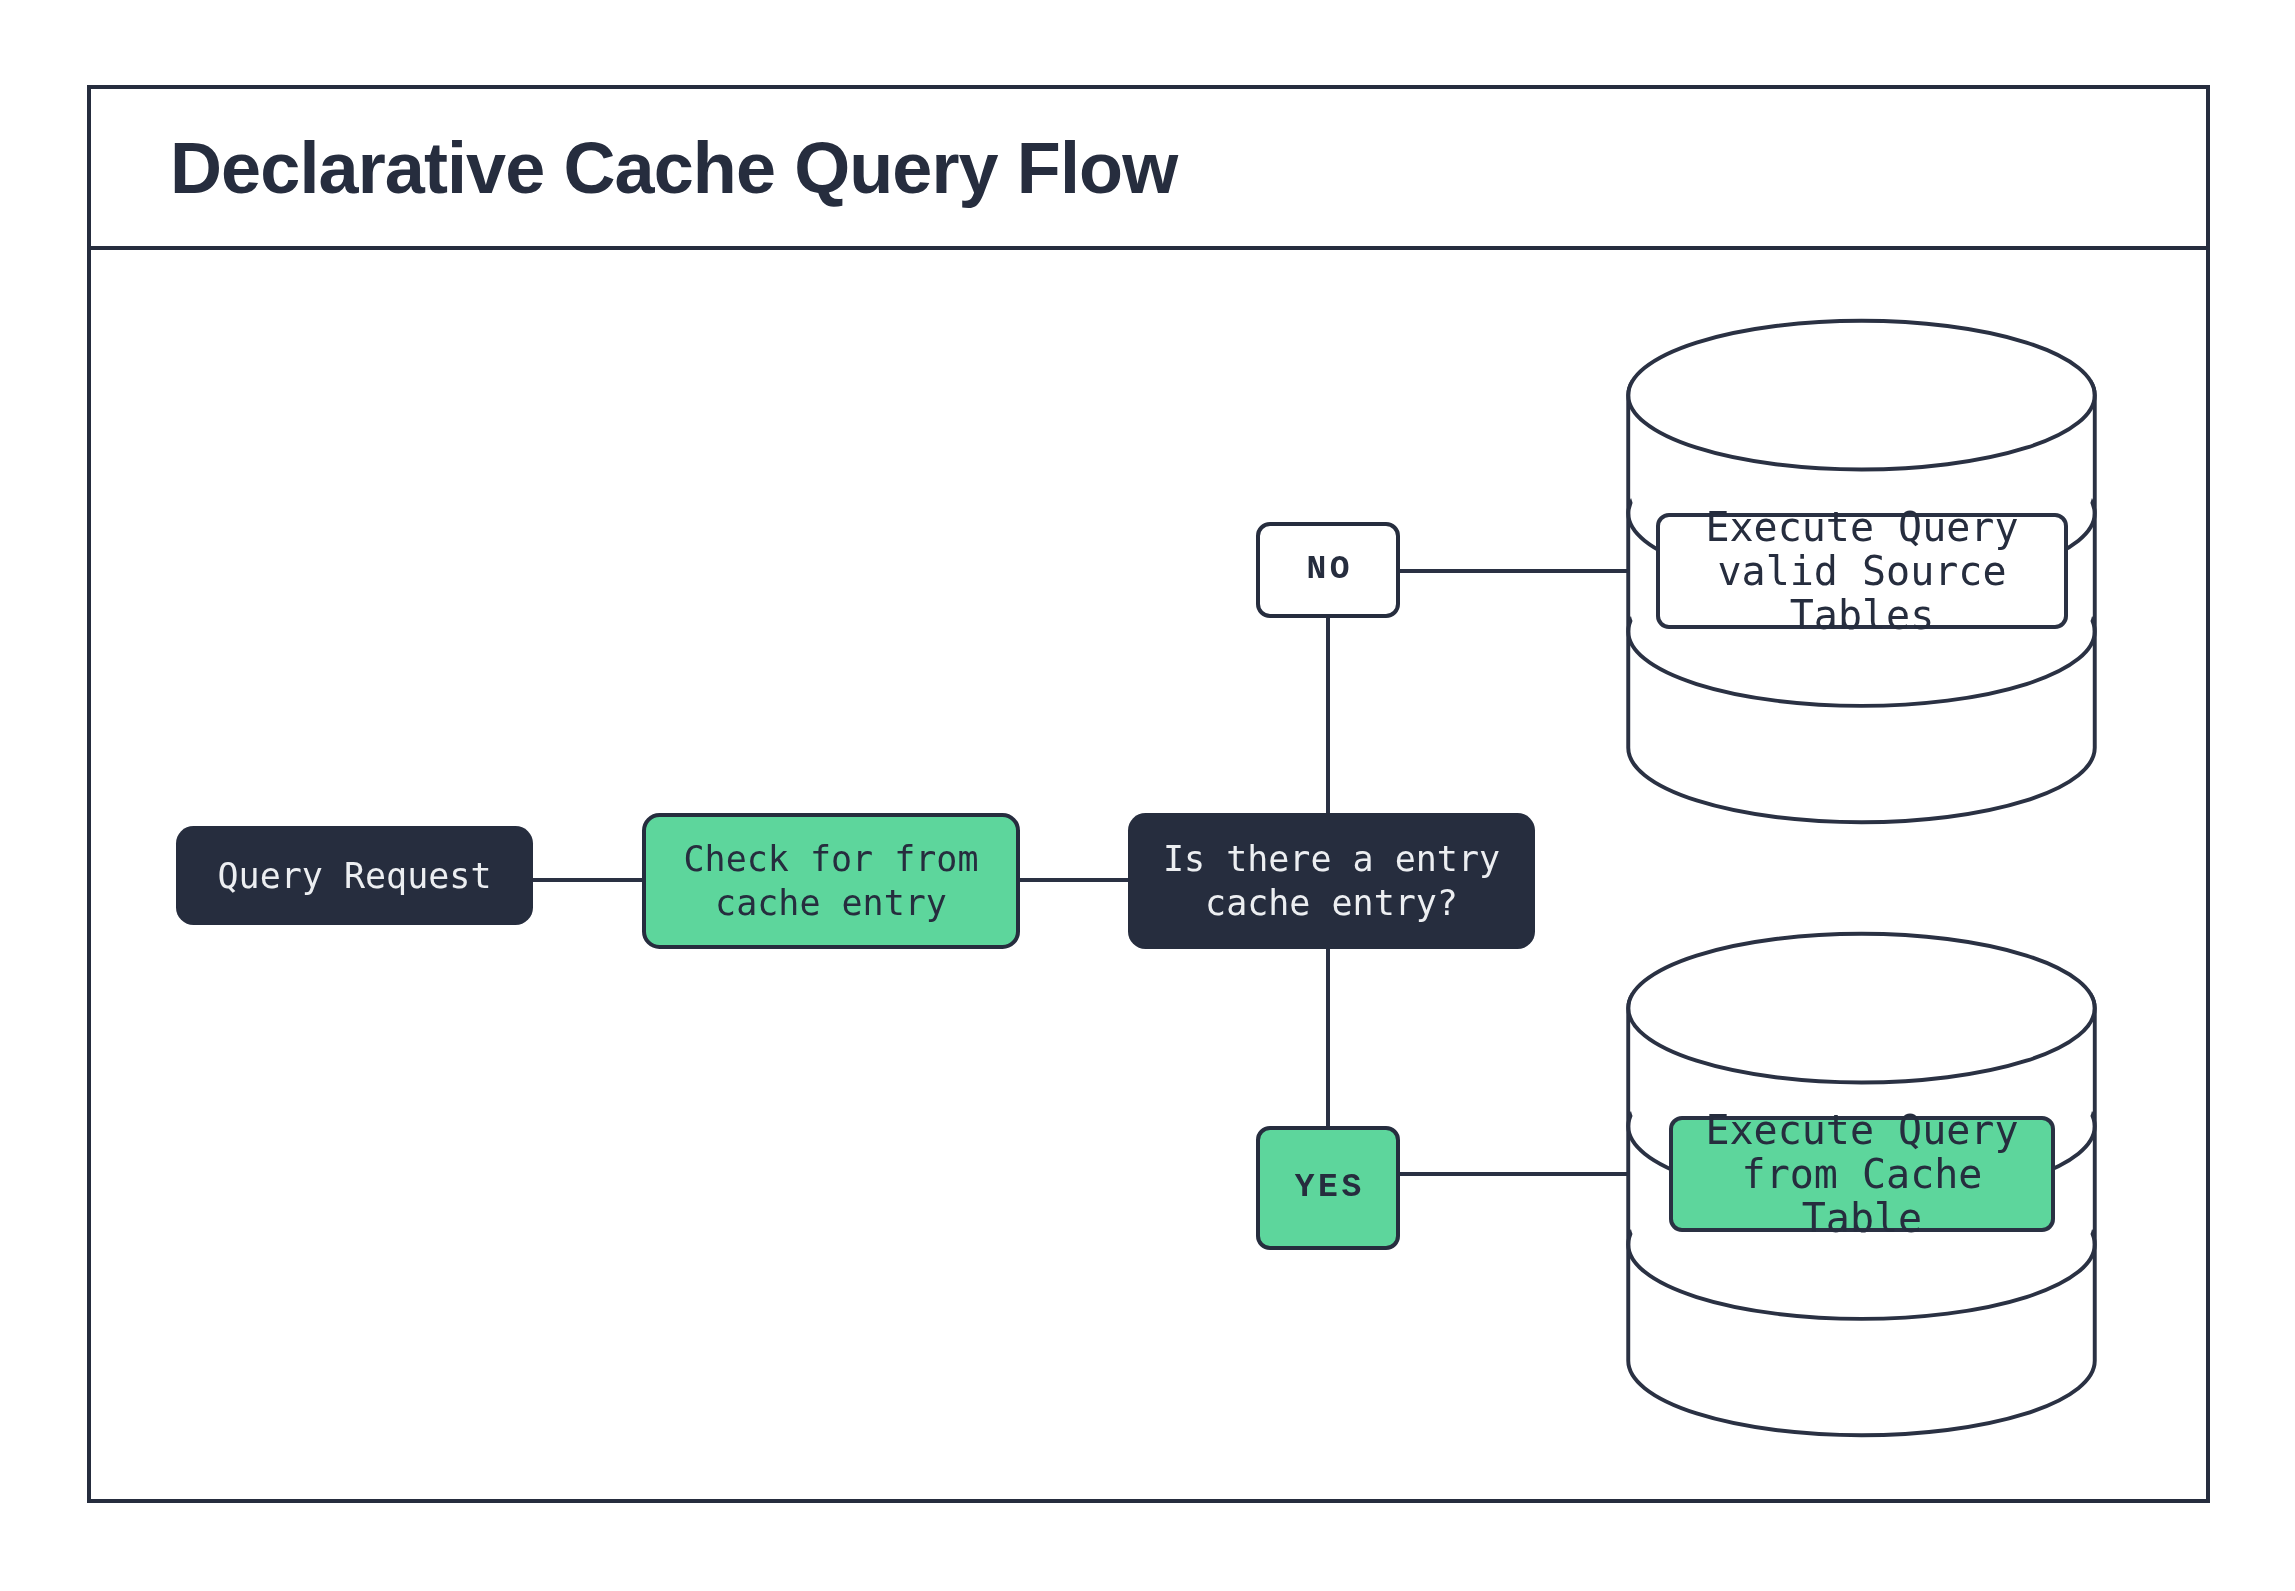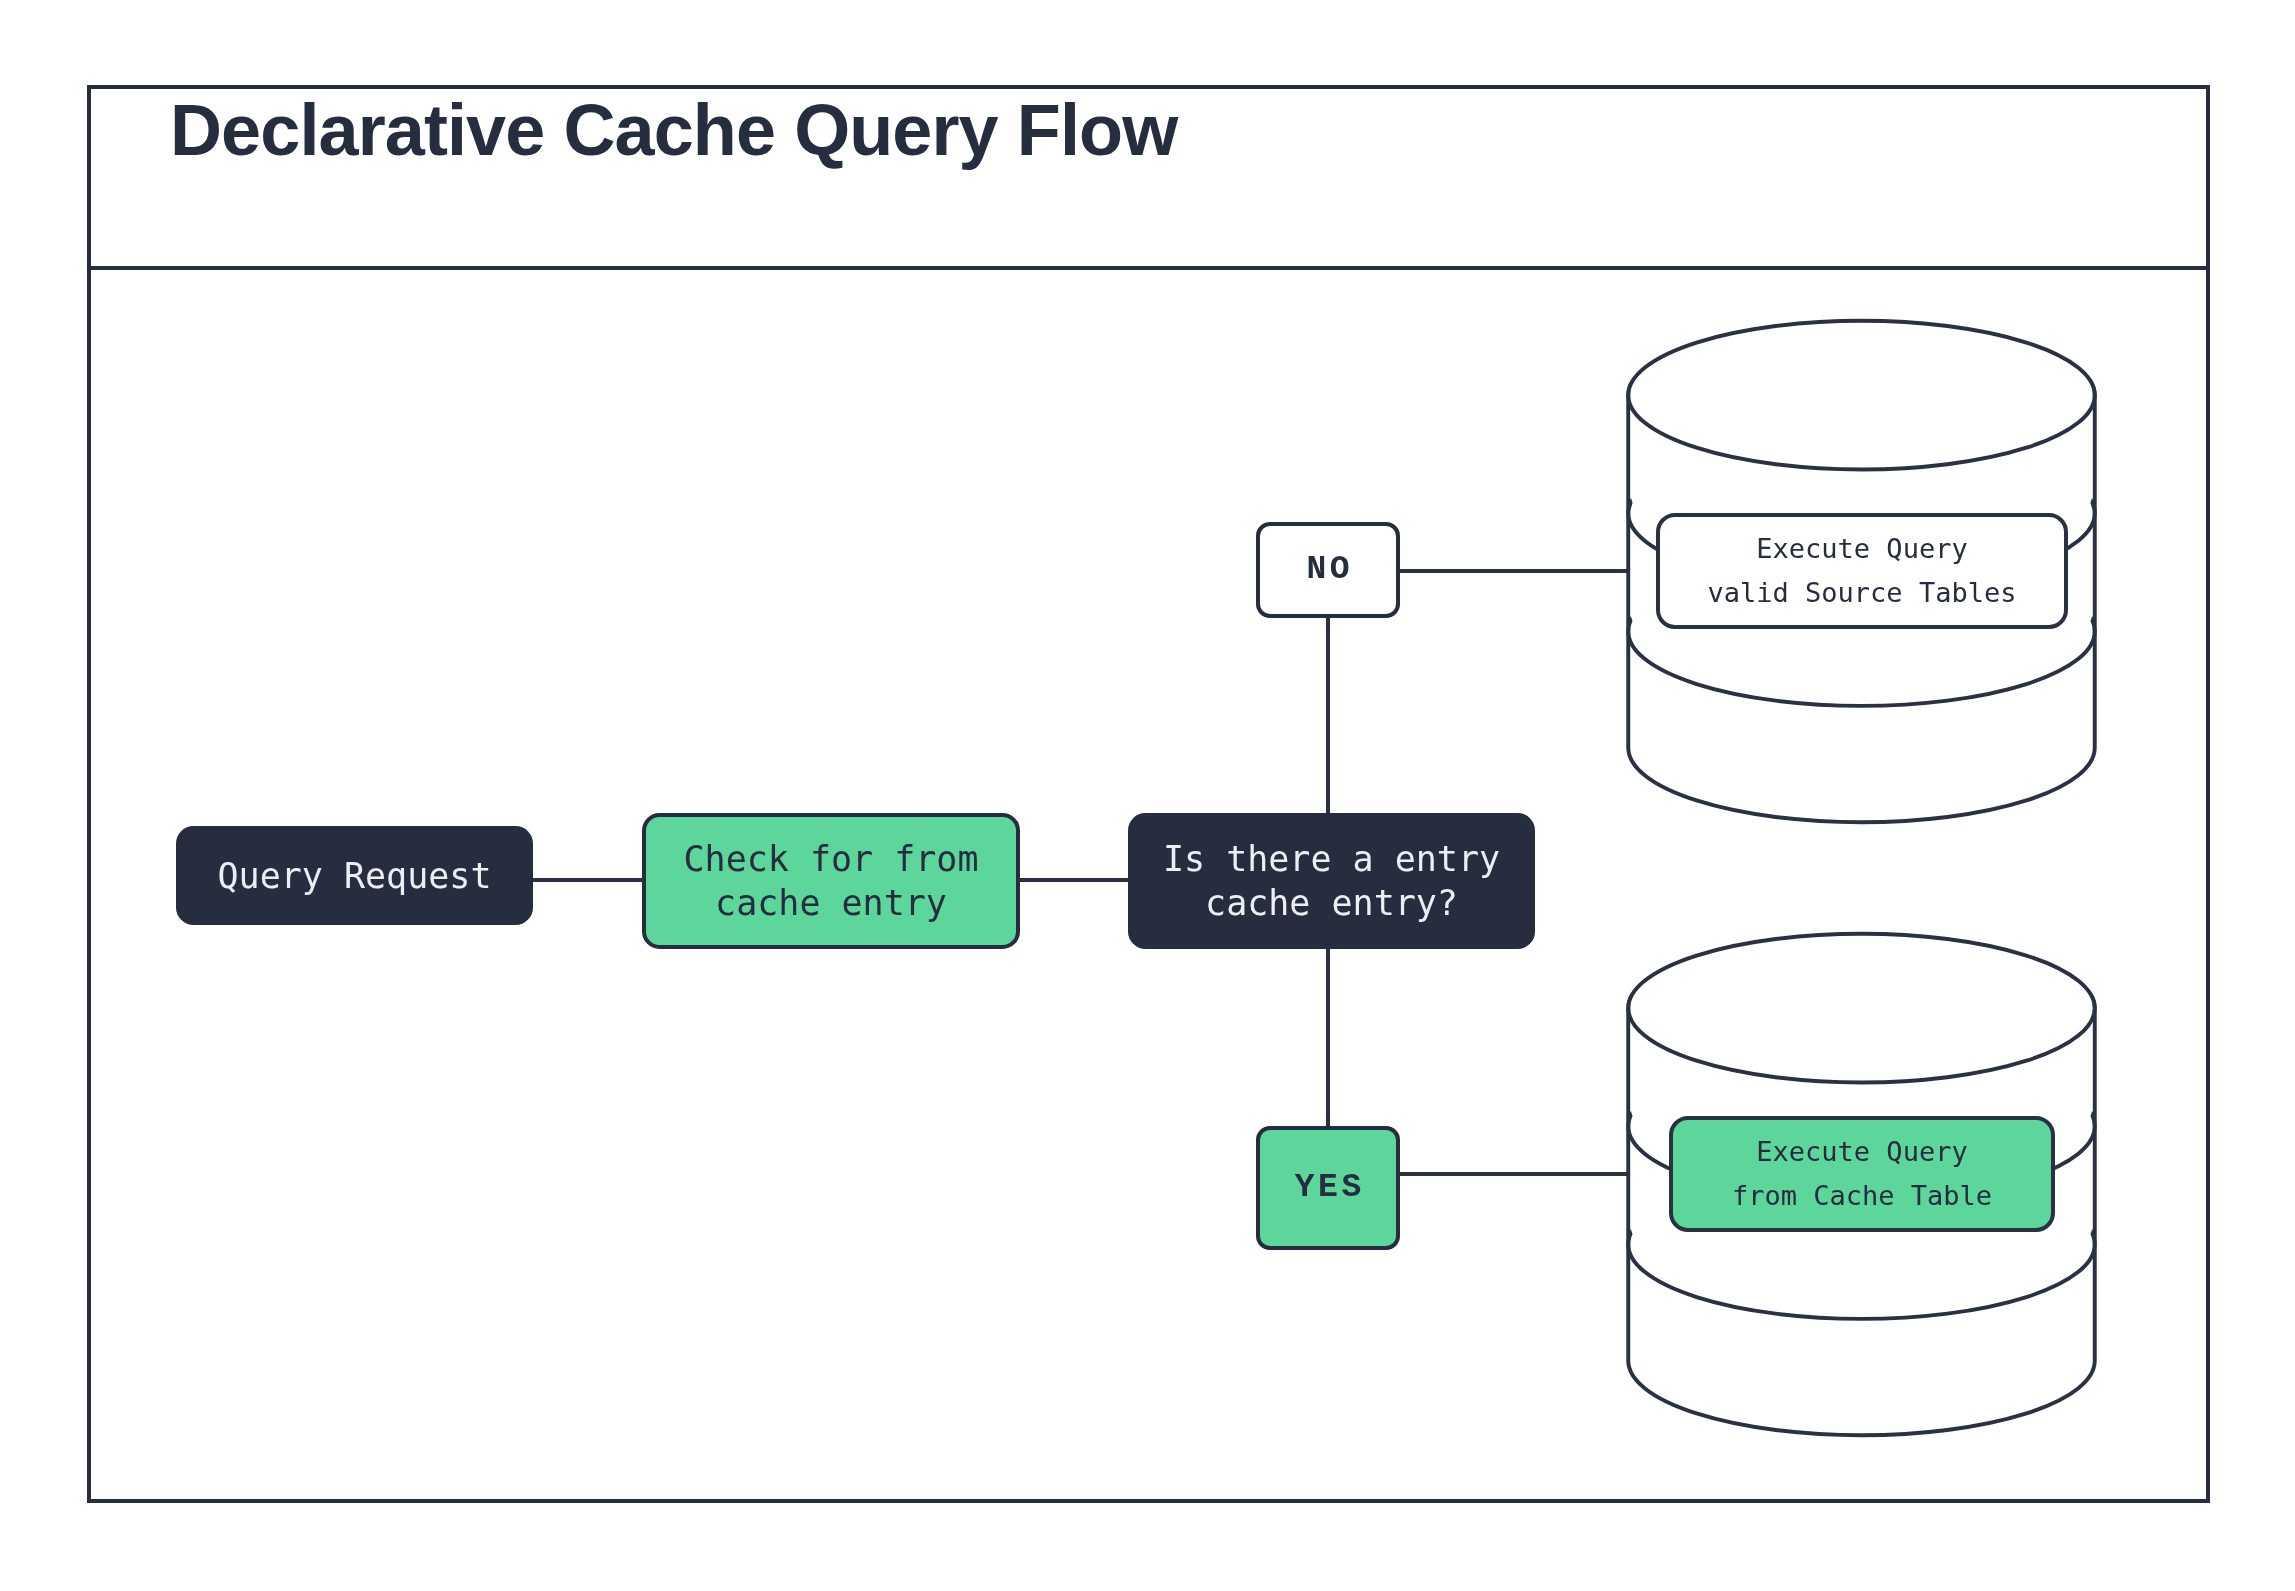--- a/index.html
+++ b/index.html
@@ -10,22 +10,22 @@
     --bg:#ffffff;
   }
   *{margin:0;padding:0;box-sizing:border-box;}
   html,body{width:2295px;height:1591px;background:var(--bg);}
   #page{position:relative;width:2295px;height:1591px;background:var(--bg);overflow:hidden;
         font-family:"Liberation Sans",sans-serif;}
 
   
   .frame{position:absolute;left:87px;top:85px;width:2123px;height:1418px;
          border:4.4px solid var(--dark);background:var(--bg);}
-  .header{position:absolute;left:0;top:0;width:100%;height:181px;
-          border-bottom:4.4px solid var(--dark);display:flex;align-items:flex-start;}
+  .header{position:absolute;left:0;top:0;width:100%;height:161px;
+          border-bottom:4.4px solid var(--dark);display:flex;align-items:center;}
   .title{padding-left:79px;font-size:72px;font-weight:bold;color:var(--dark);
          letter-spacing:-0.9px;}
 
   
   .hline,.vline{position:absolute;background:var(--line);z-index:1;}
   .hline{height:4.4px;}
   .vline{width:4.4px;}
 
   
   .node{position:absolute;z-index:2;display:flex;flex-direction:column;
@@ -36,22 +36,22 @@
   .dark-node{background:var(--dark);color:var(--text-light);}
   .green-node{background:var(--green);color:var(--dark);border:4.4px solid var(--dark);}
   .white-node{background:var(--bg);color:var(--dark);border:4.4px solid var(--dark);}
   .tag{font-family:Liberation Mono, monospace;font-weight:bold;font-size:33px;
        letter-spacing:3.5px;border-radius:14px;text-indent:3.5px;}
 
   
   .cyl{position:absolute;z-index:2;width:477px;height:509px;}
   .db-label{position:absolute;z-index:3;display:flex;flex-direction:column;
             align-items:center;justify-content:center;text-align:center;
-            font-family:"DejaVu Sans Mono",monospace;font-size:27px;line-height:44px;
-            border:4.4px solid var(--line);border-radius:19px;color:var(--dark);}
+            font-family:"DejaVu Sans Mono",monospace;font-size:40px;line-height:44px;
+            border:4.4px solid var(--line);border-radius:13px;color:var(--dark);}
   .db-label.white{background:var(--bg);}
   .db-label.green{background:var(--green);}
 </style>
 </head>
 <body>
 
 <div id="page">
   <div class="frame">
     <div class="header">
       <div class="title">Declarative Cache Query Flow</div>

